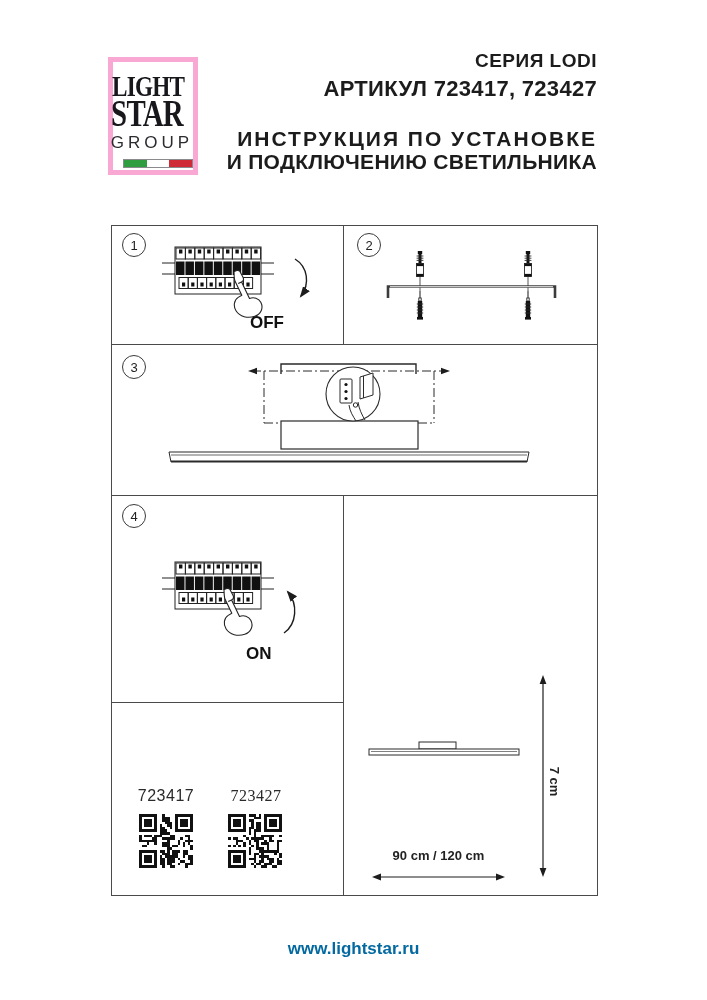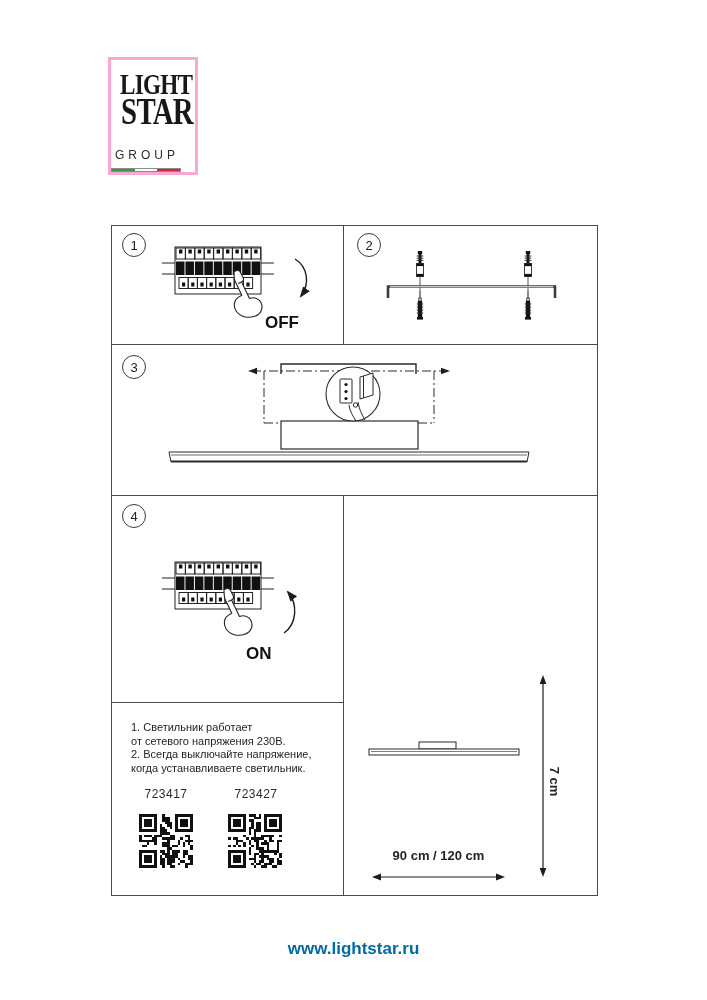--- a/index.html
+++ b/index.html
@@ -3,27 +3,27 @@
 <meta charset="utf-8">
 <style>
   html,body{margin:0;padding:0;}
   body{
     width:707px;height:1000px;position:relative;background:#ffffff;
     font-family:"Liberation Sans", sans-serif;color:#1c1c1c;overflow:hidden;
   }
   .abs{position:absolute;}
 
   
-  .logo-box{left:108px;top:57px;width:90px;height:118px;border:3px solid #f9a8d4;
-    display:flex;flex-direction:column;align-items:flex-start;box-sizing:border-box;}
+  .logo-box{left:108px;top:57px;width:90px;height:118px;border:5px solid #f9a8d4;
+    display:flex;flex-direction:column;align-items:flex-end;box-sizing:border-box;}
   .logo-light{margin-top:12px;font-family:"Liberation Serif",serif;font-weight:bold;
     font-size:29px;line-height:24px;letter-spacing:-1px;transform:scaleX(.8);color:#17171c;}
   .logo-star{font-family:"Liberation Serif",serif;font-weight:bold;font-size:37px;
     line-height:32px;letter-spacing:-1px;transform:scaleX(.78);color:#17171c;}
-  .logo-group{margin-top:20px;font-size:12px;letter-spacing:4px;color:#2c2c30;padding-left:4px;}
+  .logo-group{margin-top:3px;font-size:17px;letter-spacing:4px;color:#2c2c30;padding-left:4px;}
   .logo-flag{margin-top:6px;width:68px;height:7px;border:1px solid #8a8a8e;display:flex;}
   .logo-flag span{flex:1;height:100%;}
 
   .title-block{right:110px;top:49px;text-align:right;white-space:nowrap;}
   .series-line{font-size:19px;font-weight:bold;letter-spacing:.5px;line-height:23px;}
   .article-line{font-size:22px;font-weight:bold;letter-spacing:.3px;line-height:27px;margin-top:3px;}
   .instr1{font-size:21px;font-weight:bold;letter-spacing:2px;line-height:23px;margin-top:25px;}
   .instr2{font-size:21px;font-weight:bold;letter-spacing:.3px;line-height:23px;}
 
   
@@ -38,21 +38,21 @@
   .c5{left:0;top:477px;width:232px;height:192px;}
   .c6{left:232px;top:270px;width:253px;height:399px;}
 
   .badge{position:absolute;width:22px;height:22px;border:1.3px solid #3b3b3b;border-radius:50%;
     display:flex;align-items:center;justify-content:center;font-size:13px;color:#222;background:#fff;}
 
   .power-label{position:absolute;font-size:17px;font-weight:bold;color:#111;}
 
   
   .note-text{position:absolute;left:19px;top:18px;font-size:11px;line-height:13.5px;color:#1f1f1f;}
-  .art-code{position:absolute;width:62px;text-align:center;font-size:12px;letter-spacing:.5px;color:#2a2a2a;top:84px;}
+  .art-code{position:absolute;width:62px;text-align:center;font-size:16px;letter-spacing:.5px;color:#2a2a2a;top:84px;}
   .qr{position:absolute;top:111px;width:54px;height:54px;}
 
   
   .dim-h-label{position:absolute;left:196px;top:278px;font-size:13px;font-weight:600;color:#222;
     transform:rotate(90deg);transform-origin:center;white-space:nowrap;}
   .dim-w-label{position:absolute;left:29px;top:352px;width:131px;text-align:center;
     font-size:13px;font-weight:600;color:#222;white-space:nowrap;}
 
   .footer-url{left:0;top:939px;width:707px;text-align:center;font-size:17px;font-weight:bold;color:#0369a1;}
 
@@ -144,37 +144,41 @@
   <div class="logo-star">STAR</div>
   <div class="logo-group">GROUP</div>
   <div class="logo-flag">
     <span style="background: rgb(47, 158, 65);"></span>
     <span style="background: rgb(255, 255, 255);"></span>
     <span style="background: rgb(206, 43, 55);"></span>
   </div>
 </div>
 
 <div class="abs title-block">
+  <div class="series-line">СЕРИЯ LODI</div>
+  <div class="article-line">АРТИКУЛ 723417, 723427</div>
+  <div class="instr1">ИНСТРУКЦИЯ ПО УСТАНОВКЕ</div>
+  <div class="instr2">И ПОДКЛЮЧЕНИЮ СВЕТИЛЬНИКА</div>
 </div>
 
 <div class="abs grid">
 
   <div class="cell c1 bR bB">
     <div class="badge" style="left:10px;top:7px;">1</div>
     <svg class="panel" width="232" height="119" viewBox="0 0 232 119">
       <defs>
         <marker id="ah1" markerWidth="9" markerHeight="8" refX="6.5" refY="3" orient="auto">
             <path d="M0,0 L8,3 L0,6 Z" fill="#1d1d1d"></path>
           </marker>
       </defs>
       <use href="#breaker" x="50" y="17"></use>
       <path d="M183,33 C196,41 198,58 189,70" fill="none" stroke="#1d1d1d" stroke-width="1.4" marker-end="url(#ah1)"></path>
       <use href="#hand" x="116" y="43"></use>
     </svg>
-    <div class="power-label" style="left:153px;top:87px;">OFF</div>
+    <div class="power-label" style="left:138px;top:87px;">OFF</div>
   </div>
 
   <div class="cell c2 bB">
     <div class="badge" style="left:13px;top:7px;">2</div>
     <svg class="panel" width="253" height="119" viewBox="0 0 253 119">
       <use href="#screwset" x="70" y="25"></use>
       <use href="#screwset" x="178" y="25"></use>
       <path d="M44,72 L44,60.5 L211,60.5 L211,72" fill="none" stroke="#3c3c3c" stroke-width="2.6"></path>
       <line x1="46" y1="60.7" x2="209" y2="60.7" stroke="#ffffff" stroke-width="0.9"></line>
     </svg>
@@ -224,28 +228,22 @@
           </marker>
       </defs>
       <use href="#breaker" x="50" y="62"></use>
       <path d="M172,137 C185,128 186,108 176,96" fill="none" stroke="#1d1d1d" stroke-width="1.4" marker-end="url(#ah4)"></path>
       <use href="#hand" x="106" y="91"></use>
     </svg>
     <div class="power-label" style="left:134px;top:138px;margin-top:10px;">ON</div>
   </div>
 
   <div class="cell c5 bR">
-    <div class="note-text">
-      <div>1. Светильник работает</div>
-      <div>от сетевого напряжения 230В.</div>
-      <div>2. Всегда выключайте напряжение,</div>
-      <div>когда устанавливаете светильник.</div>
-    </div>
     <div class="art-code" style="left:23px;">723417</div>
-    <div class="art-code" style="left:113px;">723427</div>
+    <div class="art-code" style="left:113px;font-family:Liberation Serif, serif;">723427</div>
     <svg class="qr" style="left:27px;" viewBox="0 0 21 21" shape-rendering="crispEdges">
         <rect x="0" y="0" width="7" height="7" fill="#111"></rect>
         <rect x="1" y="1" width="5" height="5" fill="#fff"></rect>
         <rect x="2" y="2" width="3" height="3" fill="#111"></rect>
         <rect x="14" y="0" width="7" height="7" fill="#111"></rect>
         <rect x="15" y="1" width="5" height="5" fill="#fff"></rect>
         <rect x="16" y="2" width="3" height="3" fill="#111"></rect>
         <rect x="0" y="14" width="7" height="7" fill="#111"></rect>
         <rect x="1" y="15" width="5" height="5" fill="#fff"></rect>
         <rect x="2" y="16" width="3" height="3" fill="#111"></rect>

